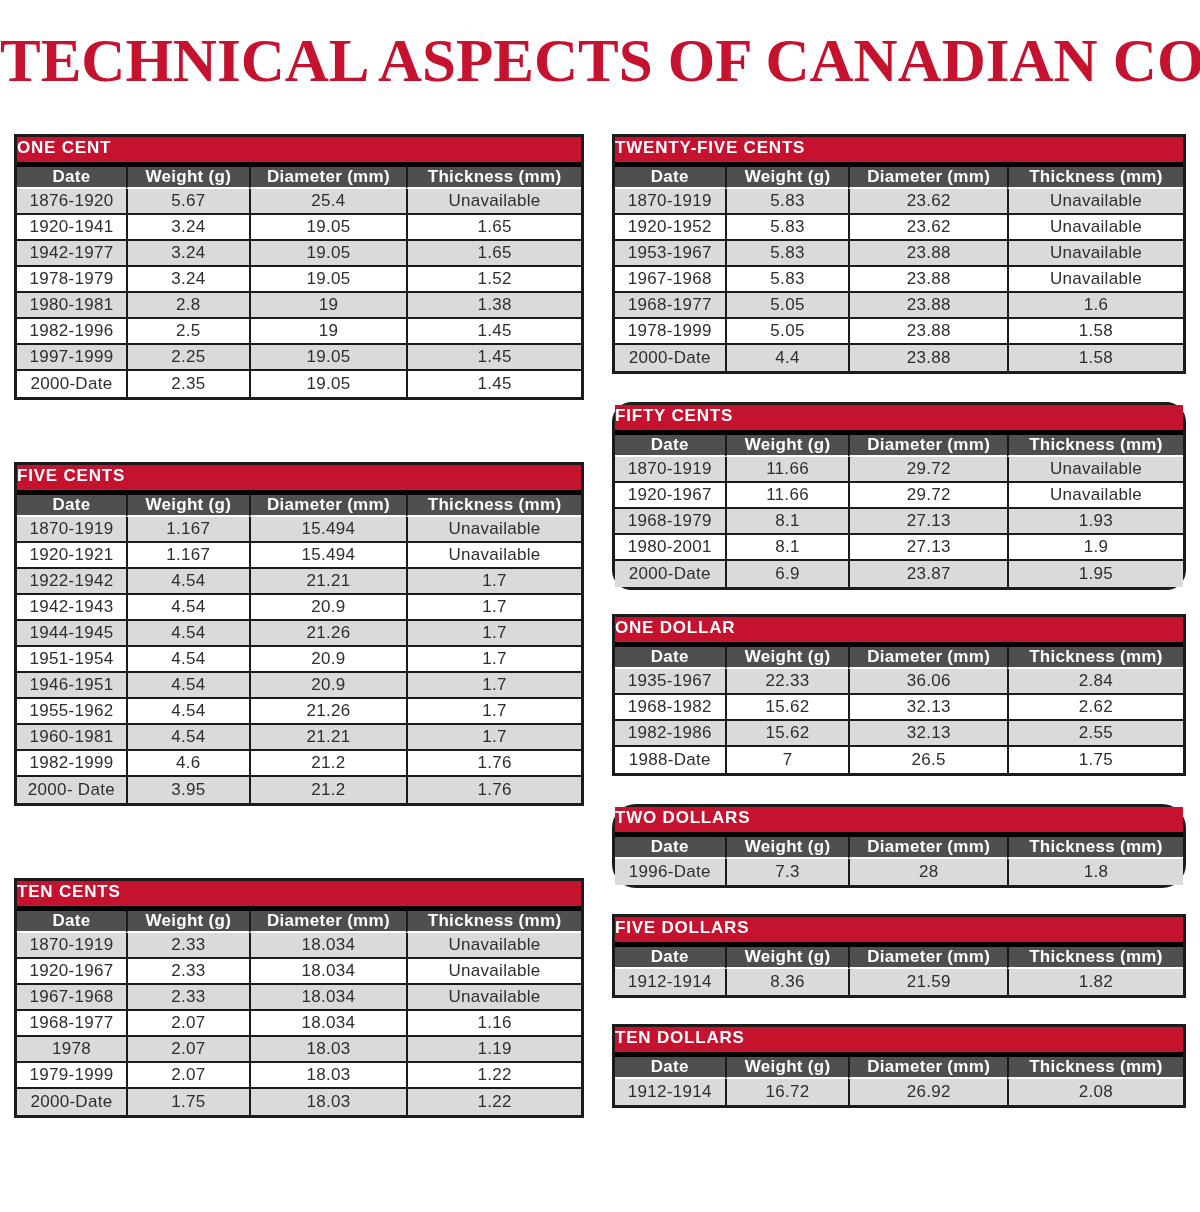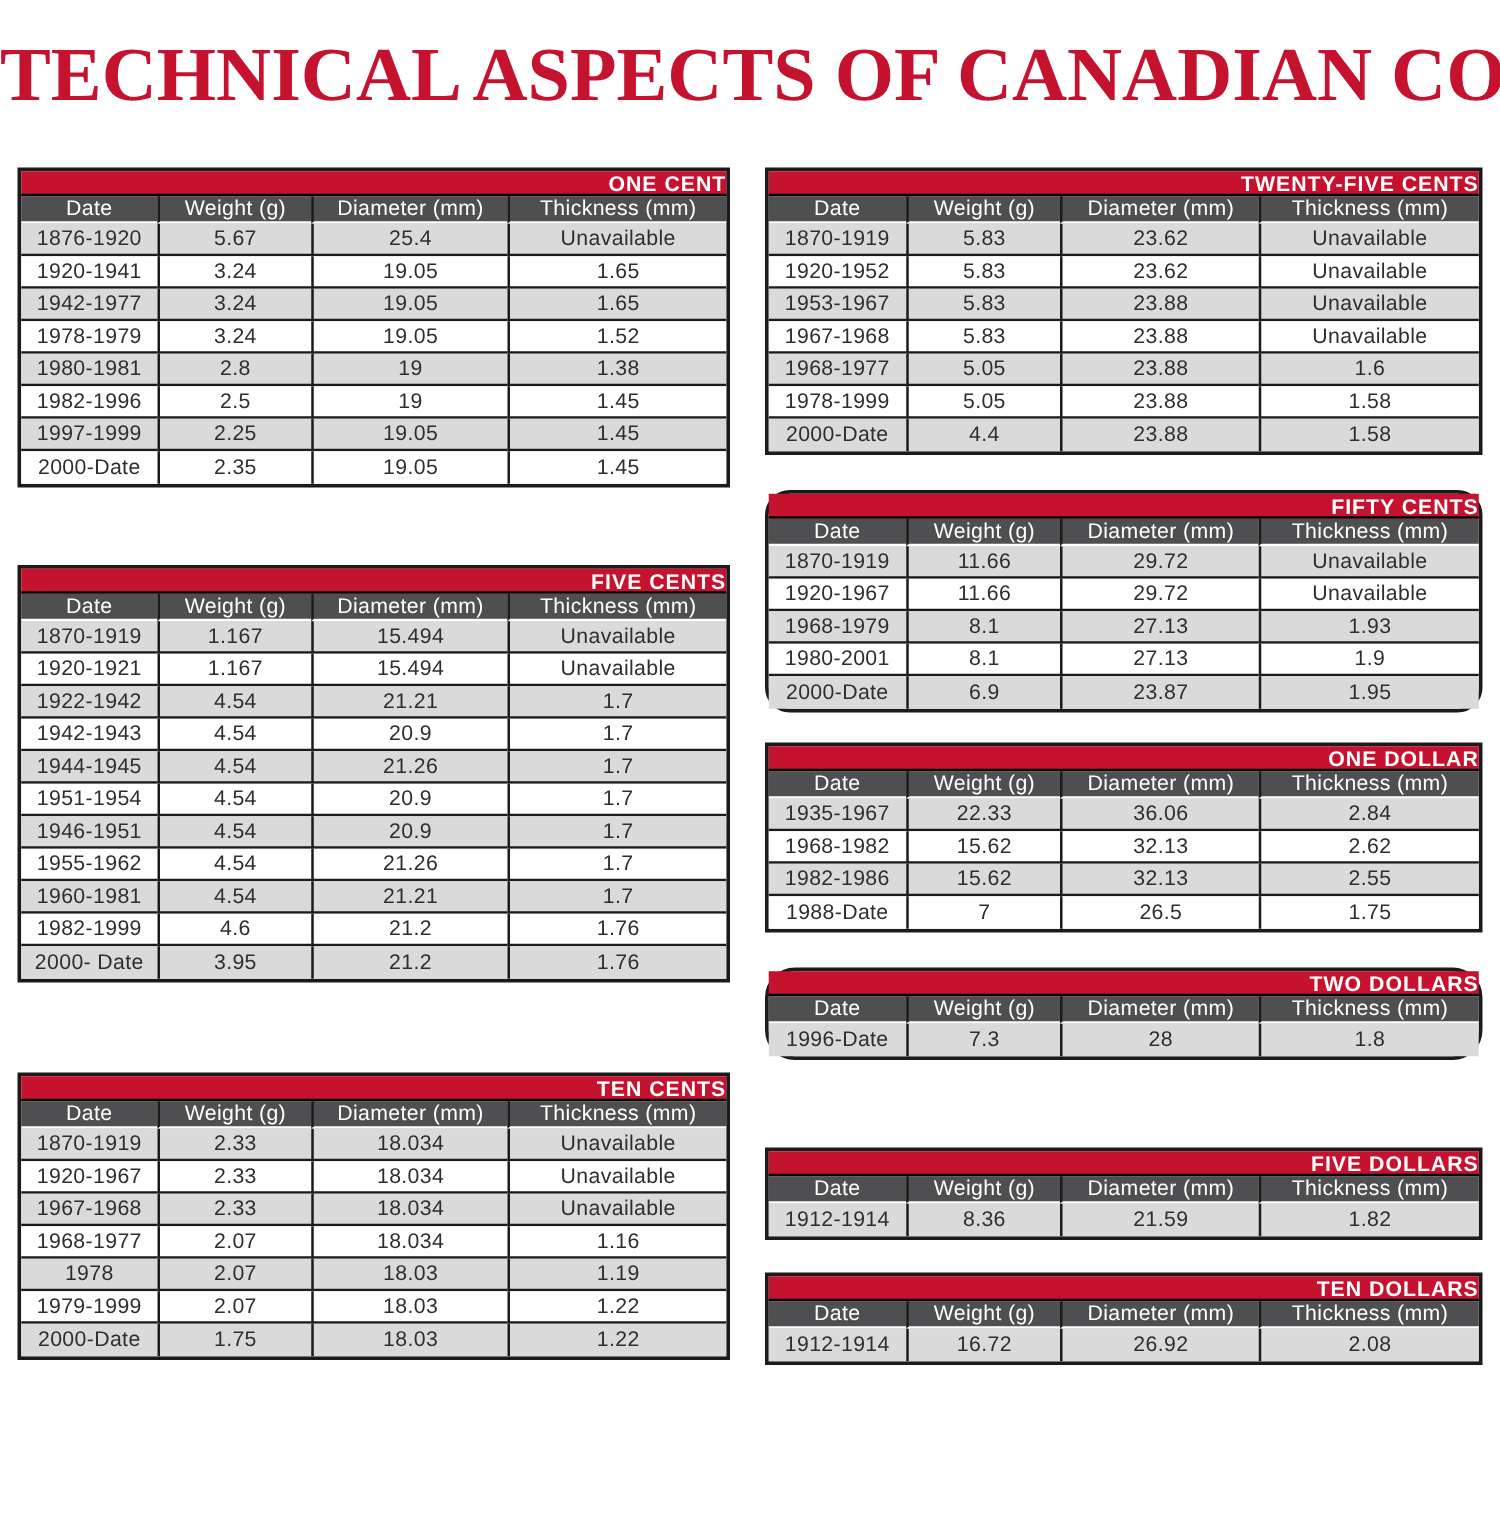--- a/index.html
+++ b/index.html
@@ -47,43 +47,43 @@
     border: 3px solid var(--grid);
     background: #fff;
   }
   
   [data-name="coin-table-one-cent"]          { margin-bottom: 62px; }
   [data-name="coin-table-five-cents"]        { margin-bottom: 72px; }
   [data-name="coin-table-twenty-five-cents"] { margin-bottom: 28px; }
   [data-name="coin-table-fifty-cents"]       { margin-bottom: 24px; border-radius: 20px; }
   [data-name="coin-table-one-dollar"]        { margin-bottom: 28px; }
   [data-name="coin-table-two-dollars"]       { margin-bottom: 26px; border-radius: 24px; }
-  [data-name="coin-table-five-dollars"]      { margin-bottom: 26px; margin-top: 44px; }
+  [data-name="coin-table-five-dollars"]      { margin-bottom: 26px; }
 
   .table-title {
     background: var(--accent);
     color: #FFFFFF;
-    text-align: right;
+    text-align: left;
     font-weight: bold;
     font-size: 17px;
     letter-spacing: 0.8px;
-    height: 20px;
+    height: 30px;
     line-height: 21px;
-    border-bottom: 2px solid #000000;
+    border-bottom: 5px solid #000000;
   }
   table.data-table {
     width: 100%;
     border-collapse: separate;
     border-spacing: 0;
     table-layout: fixed;
   }
   .data-table th {
     background: var(--head-gray);
     color: #FFFFFF;
-    font-weight: normal;
+    font-weight: bold;
     font-size: 17px;
     letter-spacing: 0.3px;
     height: 14px;
     text-align: center;
     vertical-align: middle;
     border-bottom: 2px solid #FFFFFF;
   }
   .data-table td {
     font-size: 17px;
     color: var(--cell-text);

